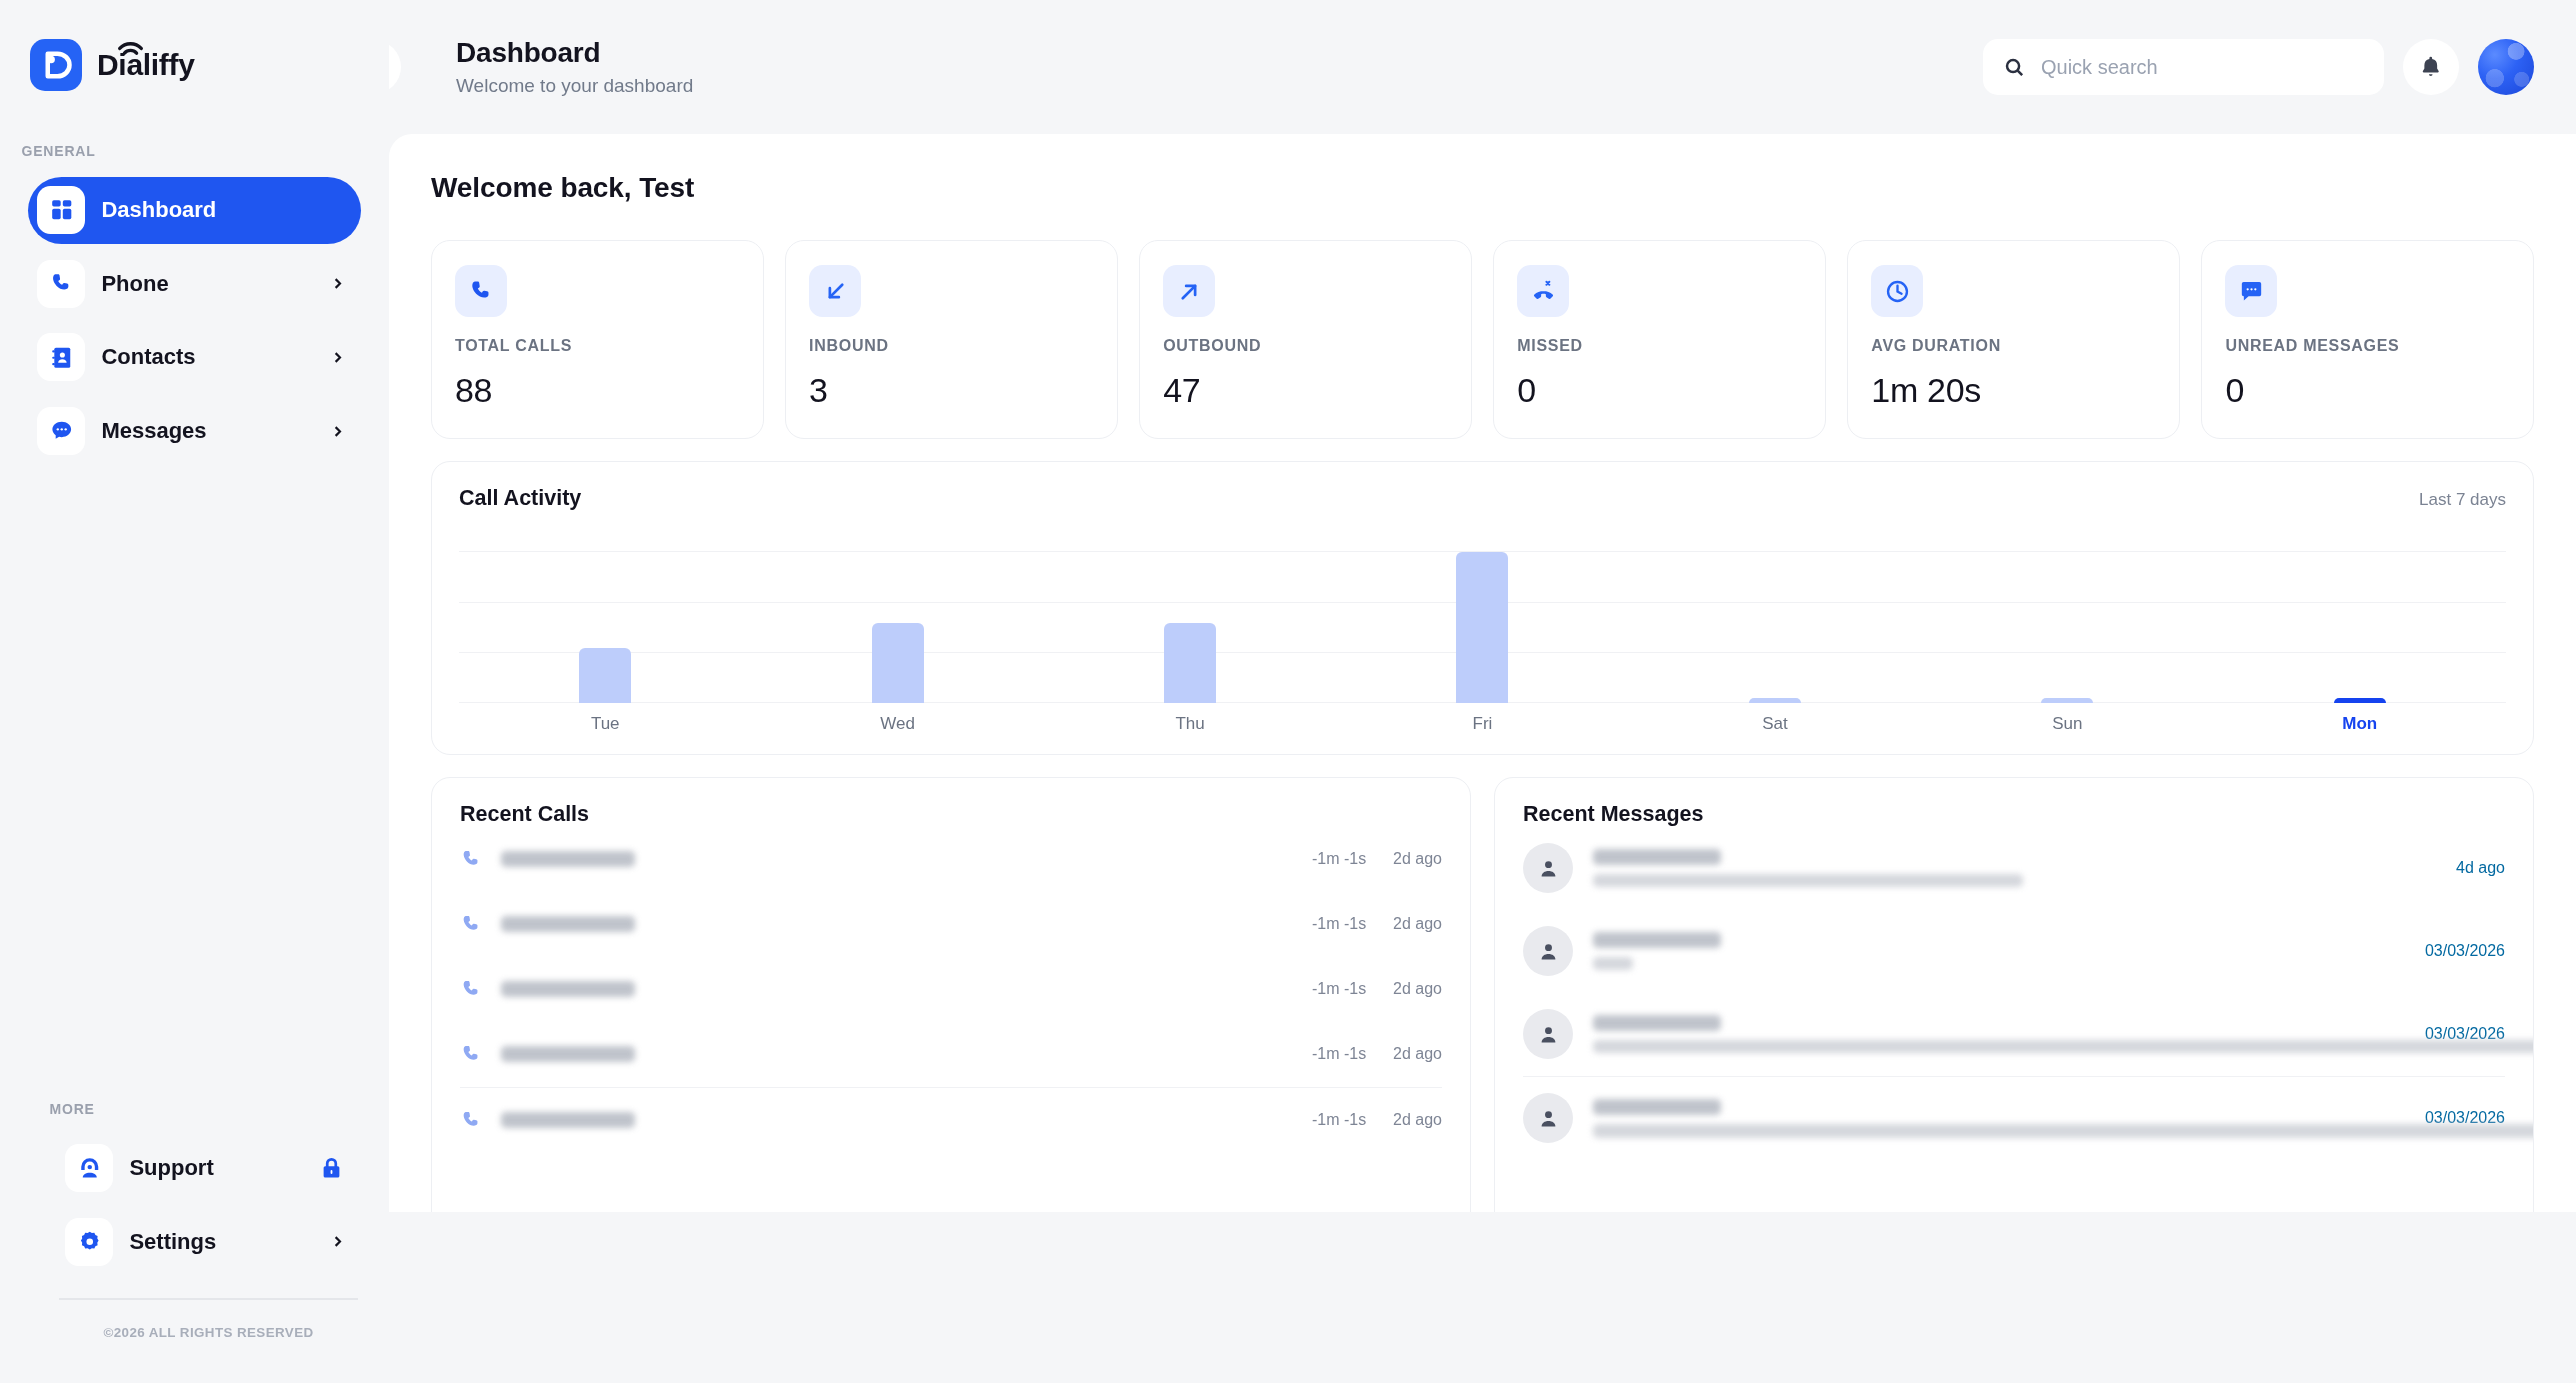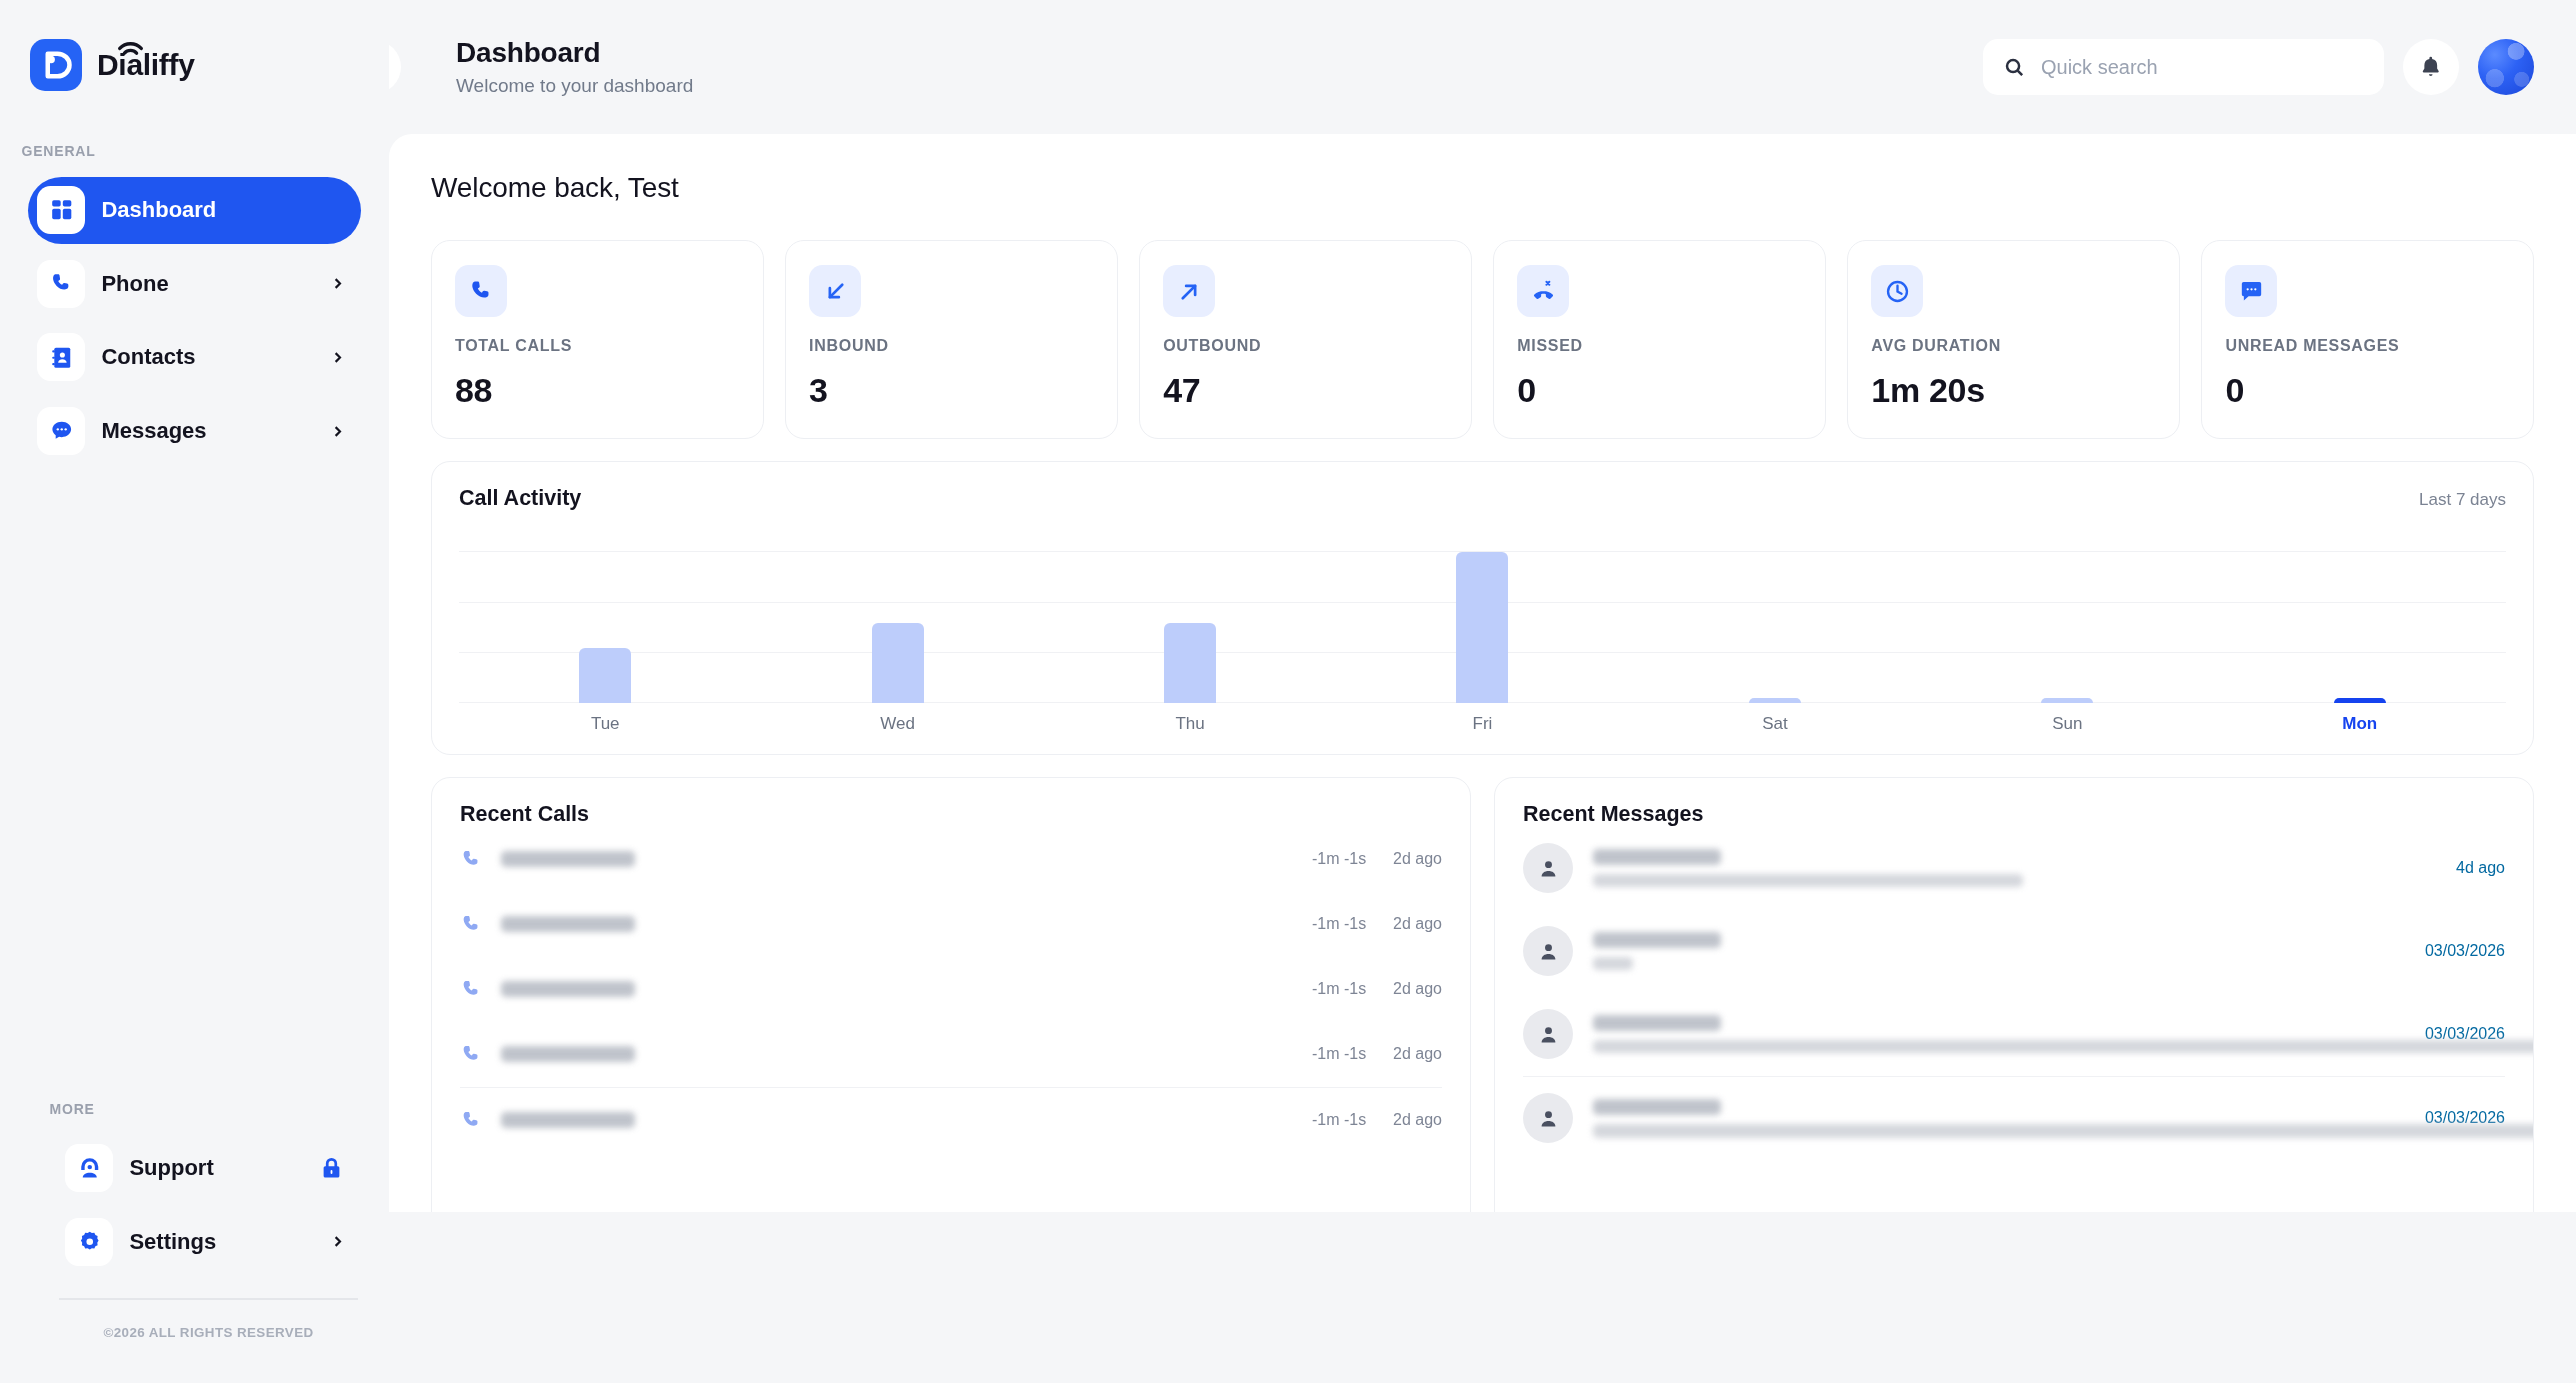--- a/index.html
+++ b/index.html
@@ -105,38 +105,38 @@
       radial-gradient(circle at 68% 22%, rgba(255,255,255,.30) 0 14%, transparent 15%),
       radial-gradient(circle at 30% 70%, rgba(255,255,255,.22) 0 16%, transparent 17%),
       radial-gradient(circle at 78% 72%, rgba(255,255,255,.18) 0 12%, transparent 13%);
   }
 
   
   .panel {
     flex: 1; background: #ffffff; border-radius: 23px 0 0 0;
     padding: 38px 42px 0 42px; min-height: 0; overflow: hidden;
   }
-  .welcome { font-size: 28px; font-weight: 400; color: #13131f; letter-spacing: -0.1px; }
+  .welcome { font-size: 28px; font-weight: 700; color: #13131f; letter-spacing: -0.1px; }
 
   
   .stats { display: flex; gap: 21.5px; margin-top: 36px; }
   .stat-card {
     flex: 1; background: #ffffff; border: 1.3px solid #edeff3; border-radius: 19px;
     padding: 24px 23px 28px 23px; min-width: 0;
   }
   .stat-icon {
     width: 52px; height: 52px; border-radius: 13.4px; background: #e8eeff;
     display: flex; align-items: center; justify-content: center;
   }
   .stat-icon svg { width: 27px; height: 27px; }
   .stat-label {
     font-size: 16px; font-weight: 600; color: #6b7382;
     letter-spacing: 0.7px; margin-top: 20px; white-space: nowrap;
   }
-  .stat-value { font-size: 34px; font-weight: 700; color: #13131f; margin-top: 16px; letter-spacing: -0.3px; }
+  .stat-value { font-size: 34px; font-weight: 400; color: #13131f; margin-top: 16px; letter-spacing: -0.3px; }
 
   
   .chart-card {
     margin-top: 21.5px; border: 1.3px solid #edeff3; border-radius: 19px;
     padding: 24px 27px 20px 27px;
   }
   .chart-head { display: flex; align-items: baseline; justify-content: space-between; }
   .chart-title { font-size: 21.5px; font-weight: 700; color: #13131f; }
   .chart-range { font-size: 17px; color: #7b8393; }
   .chart-body { position: relative; height: 202px; margin-top: 21.5px; }

